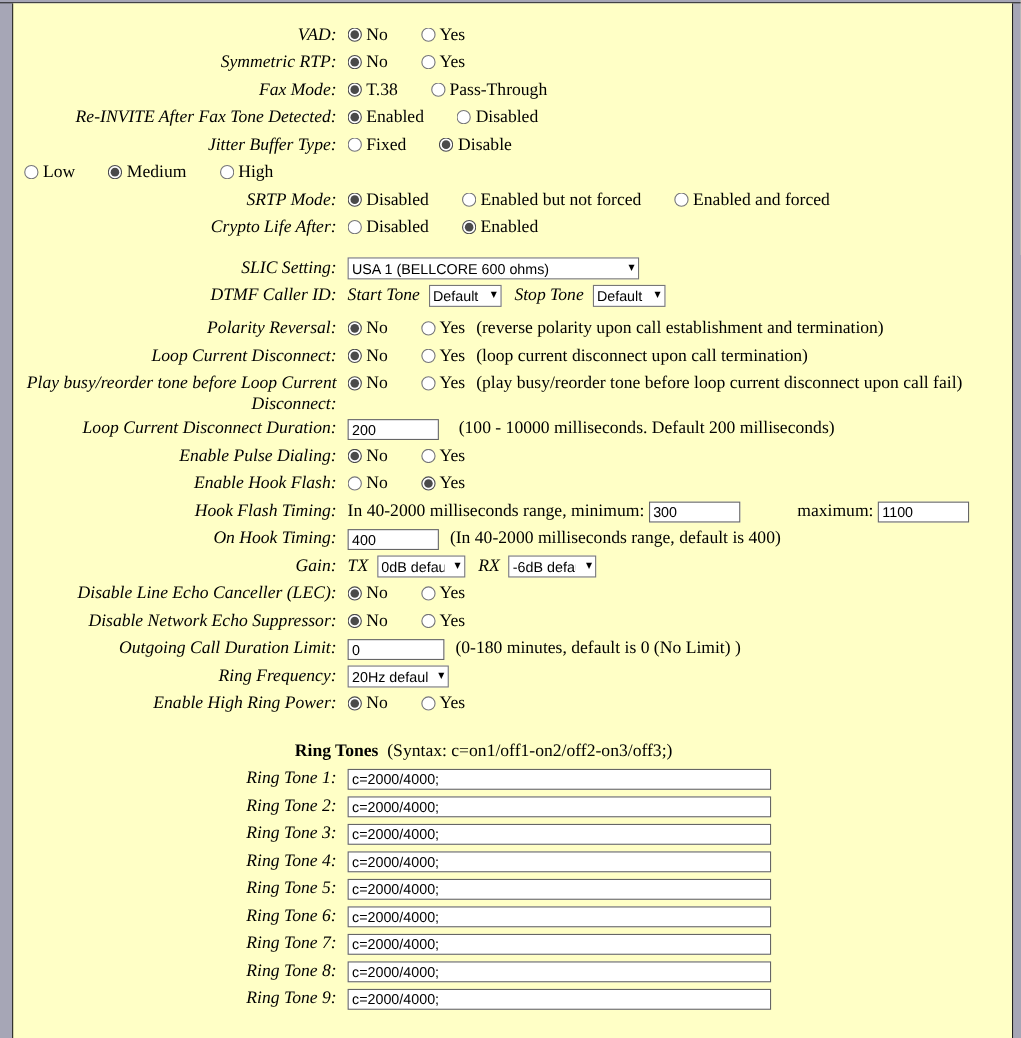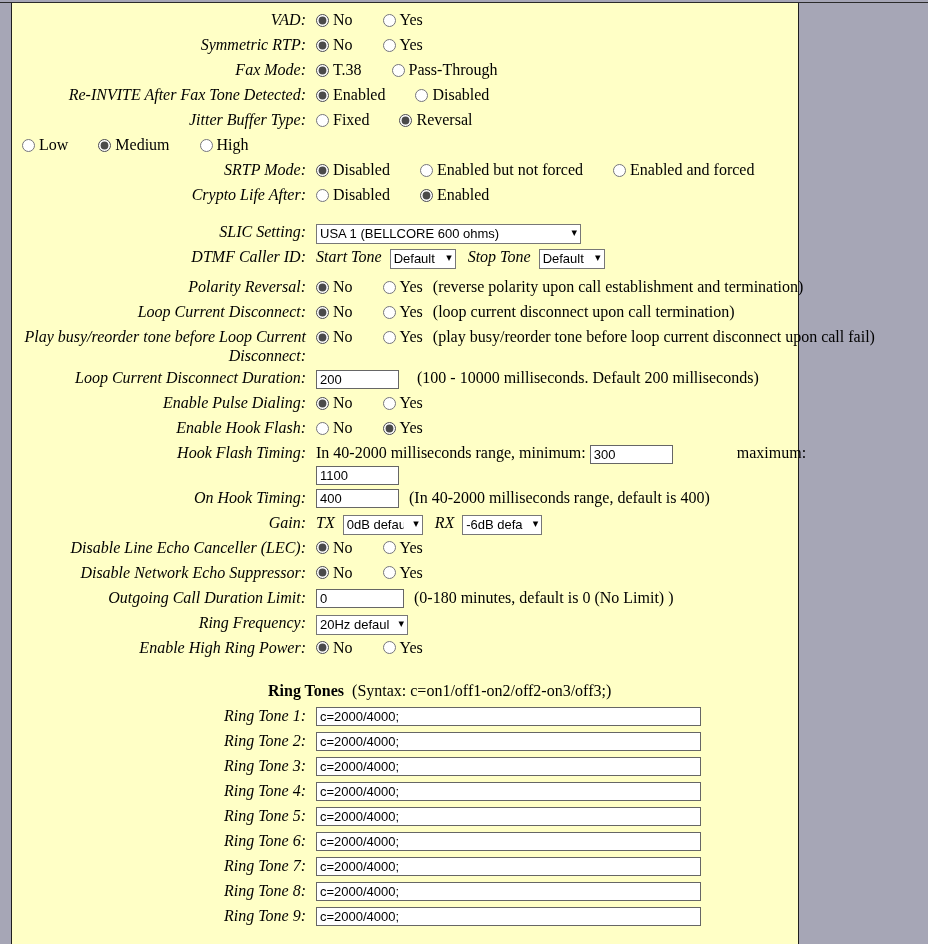--- a/index.html
+++ b/index.html
@@ -5,25 +5,25 @@
   html,body{margin:0;padding:0;}
   body{
     width:928px;height:944px;overflow:hidden;
     background:#a6a6b6;
     font-family:"Liberation Serif",serif;
     font-size:16px;color:#000;
     position:relative;
   }
   .topline{position:absolute;top:2px;left:0;width:928px;height:1px;background:#2a2a2a;}
   .page{
-    position:absolute;top:3px;left:11px;width:788px;height:941px;
+    position:absolute;top:3px;left:11px;width:910px;height:941px;
     box-sizing:border-box;
     background:#ffffc6;
     border-left:1px solid #1f1f1f;border-right:1px solid #1f1f1f;
-    padding-top:4px;
+    padding-top:16px;
   }
   .row{display:flex;align-items:flex-start;min-height:25px;box-sizing:border-box;padding-top:3px;line-height:19px;}
   .lbl{width:294px;flex:none;text-align:right;font-style:italic;}
   .val{width:586px;flex:none;padding-left:10px;box-sizing:border-box;}
   .opt{margin-right:26px;white-space:nowrap;}
   input[type=radio]{vertical-align:middle;margin:0 4px 2px 0;width:13px;height:13px;accent-color:#4a4a4a;}
   .note{margin-left:6px;}
   .txt{
     font-family:"Liberation Sans",sans-serif;font-size:13px;
     height:17px;border:1px solid #666;background:#fff;color:#000;
@@ -37,21 +37,21 @@
     height:20px;border:1px solid #777;background:#fff;
     padding:0 18px 0 3px;vertical-align:middle;border-radius:0;
   }
   .ital{font-style:italic;}
   .gap-lg{margin-top:12px;}
   .gap-sm{margin-top:5px;}
   .heading-row{margin-top:18px;padding-left:256px;}
   .ht{font-weight:bold;}
   .hs{margin-left:8px;}
   .w75{width:75px;} .w80{width:80px;} .rt{width:377px;}
-  .maxlbl{margin-left:60px;}
+  .maxlbl{margin-left:48px;}
   .sp8{margin-left:8px;}
 </style>
 </head>
 <body>
 
 <div class="topline"></div>
 <div class="page">
 
   <div class="row">
     <div class="lbl">VAD:</div>
@@ -82,21 +82,21 @@
     <div class="val">
       <label class="opt"><input type="radio" name="reinvite" checked="" style=""><span>Enabled</span></label>
       <label class="opt"><input type="radio" name="reinvite" style=""><span>Disabled</span></label>
     </div>
   </div>
 
   <div class="row">
     <div class="lbl">Jitter Buffer Type:</div>
     <div class="val">
       <label class="opt"><input type="radio" name="jbt" style=""><span>Fixed</span></label>
-      <label class="opt"><input type="radio" name="jbt" checked="" style=""><span>Reversal</span></label>
+      <label class="opt"><input type="radio" name="jbt" checked="" style=""><span>Disable</span></label>
     </div>
   </div>
 
   <div class="row">
     <div class="val">
       <label class="opt"><input type="radio" name="jbl" style=""><span>Low</span></label>
       <label class="opt"><input type="radio" name="jbl" checked="" style=""><span>Medium</span></label>
       <label class="opt"><input type="radio" name="jbl" style=""><span>High</span></label>
     </div>
   </div>

